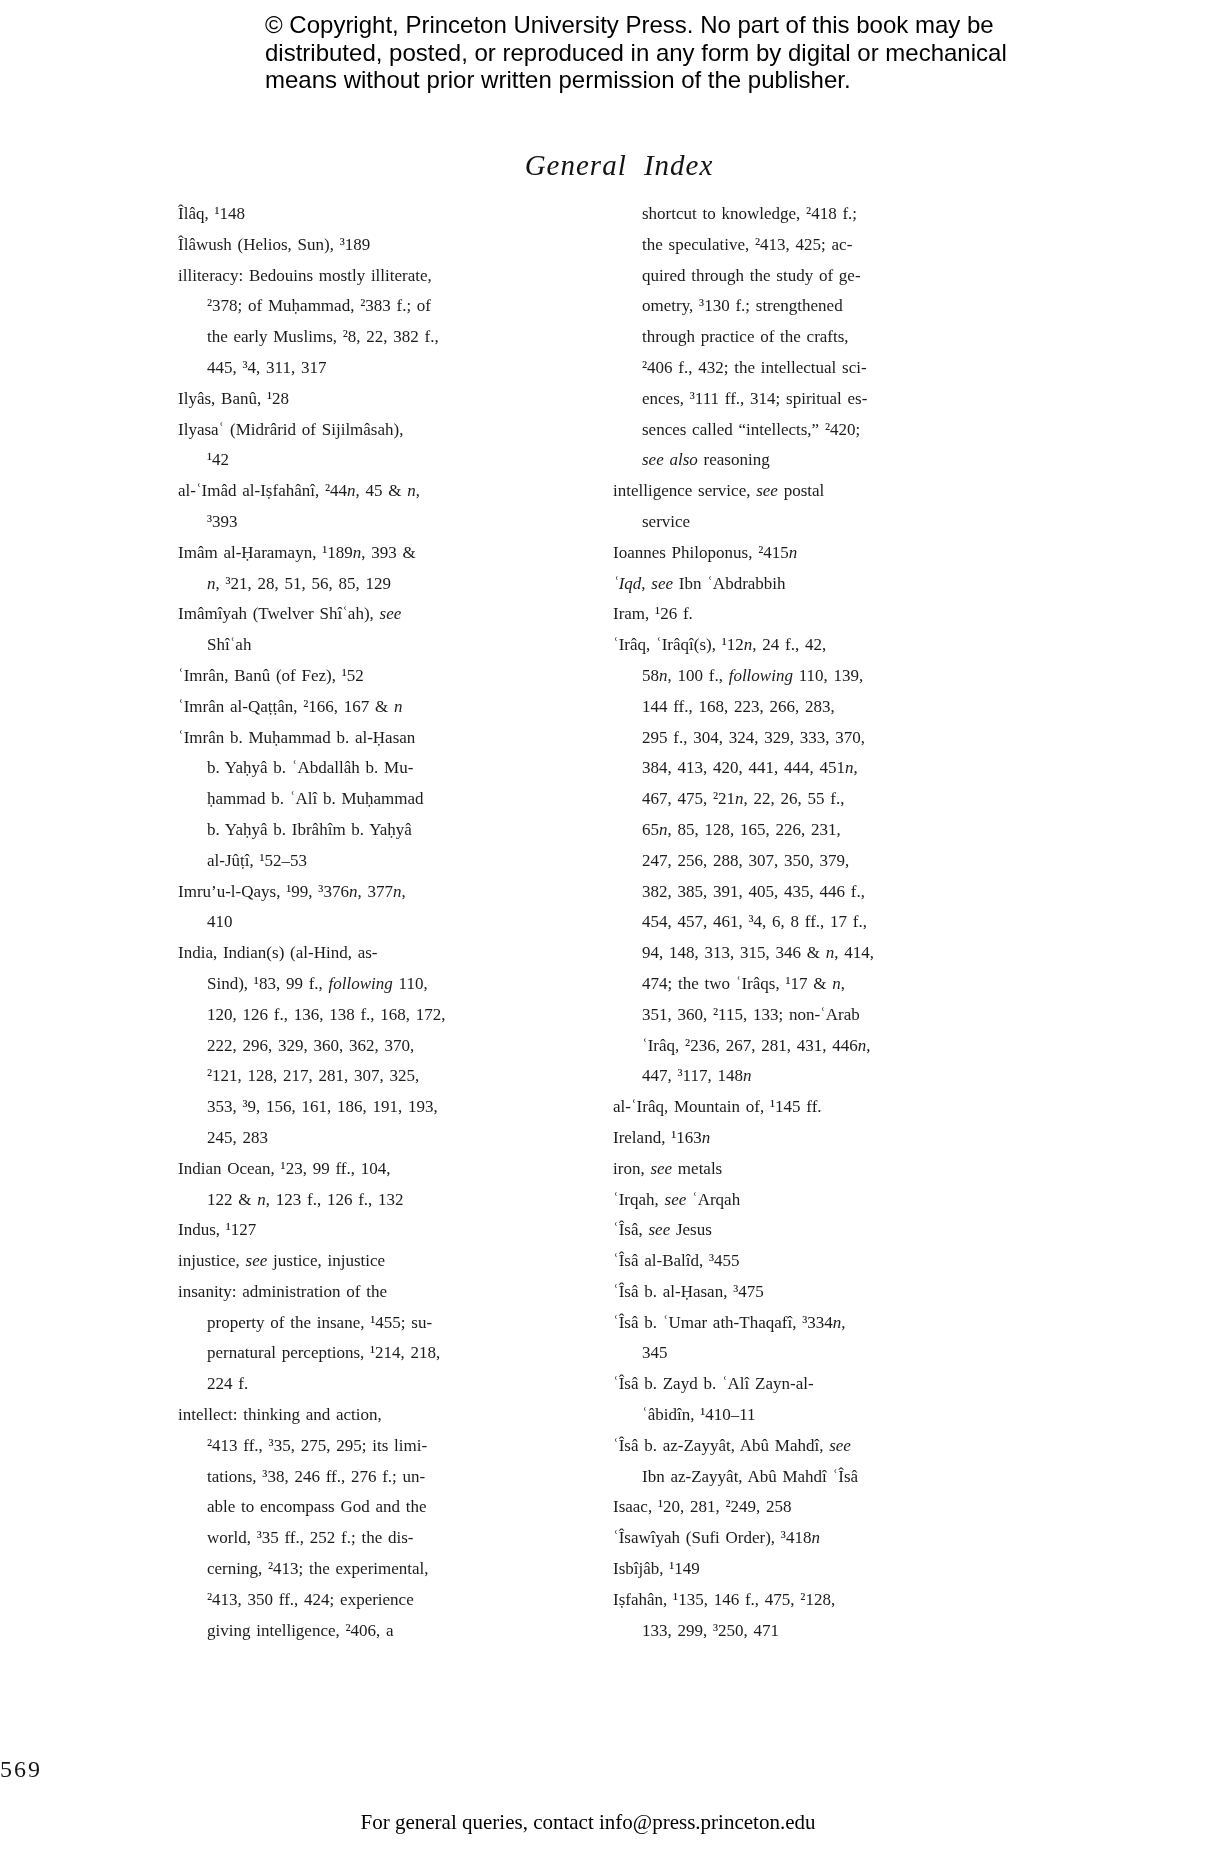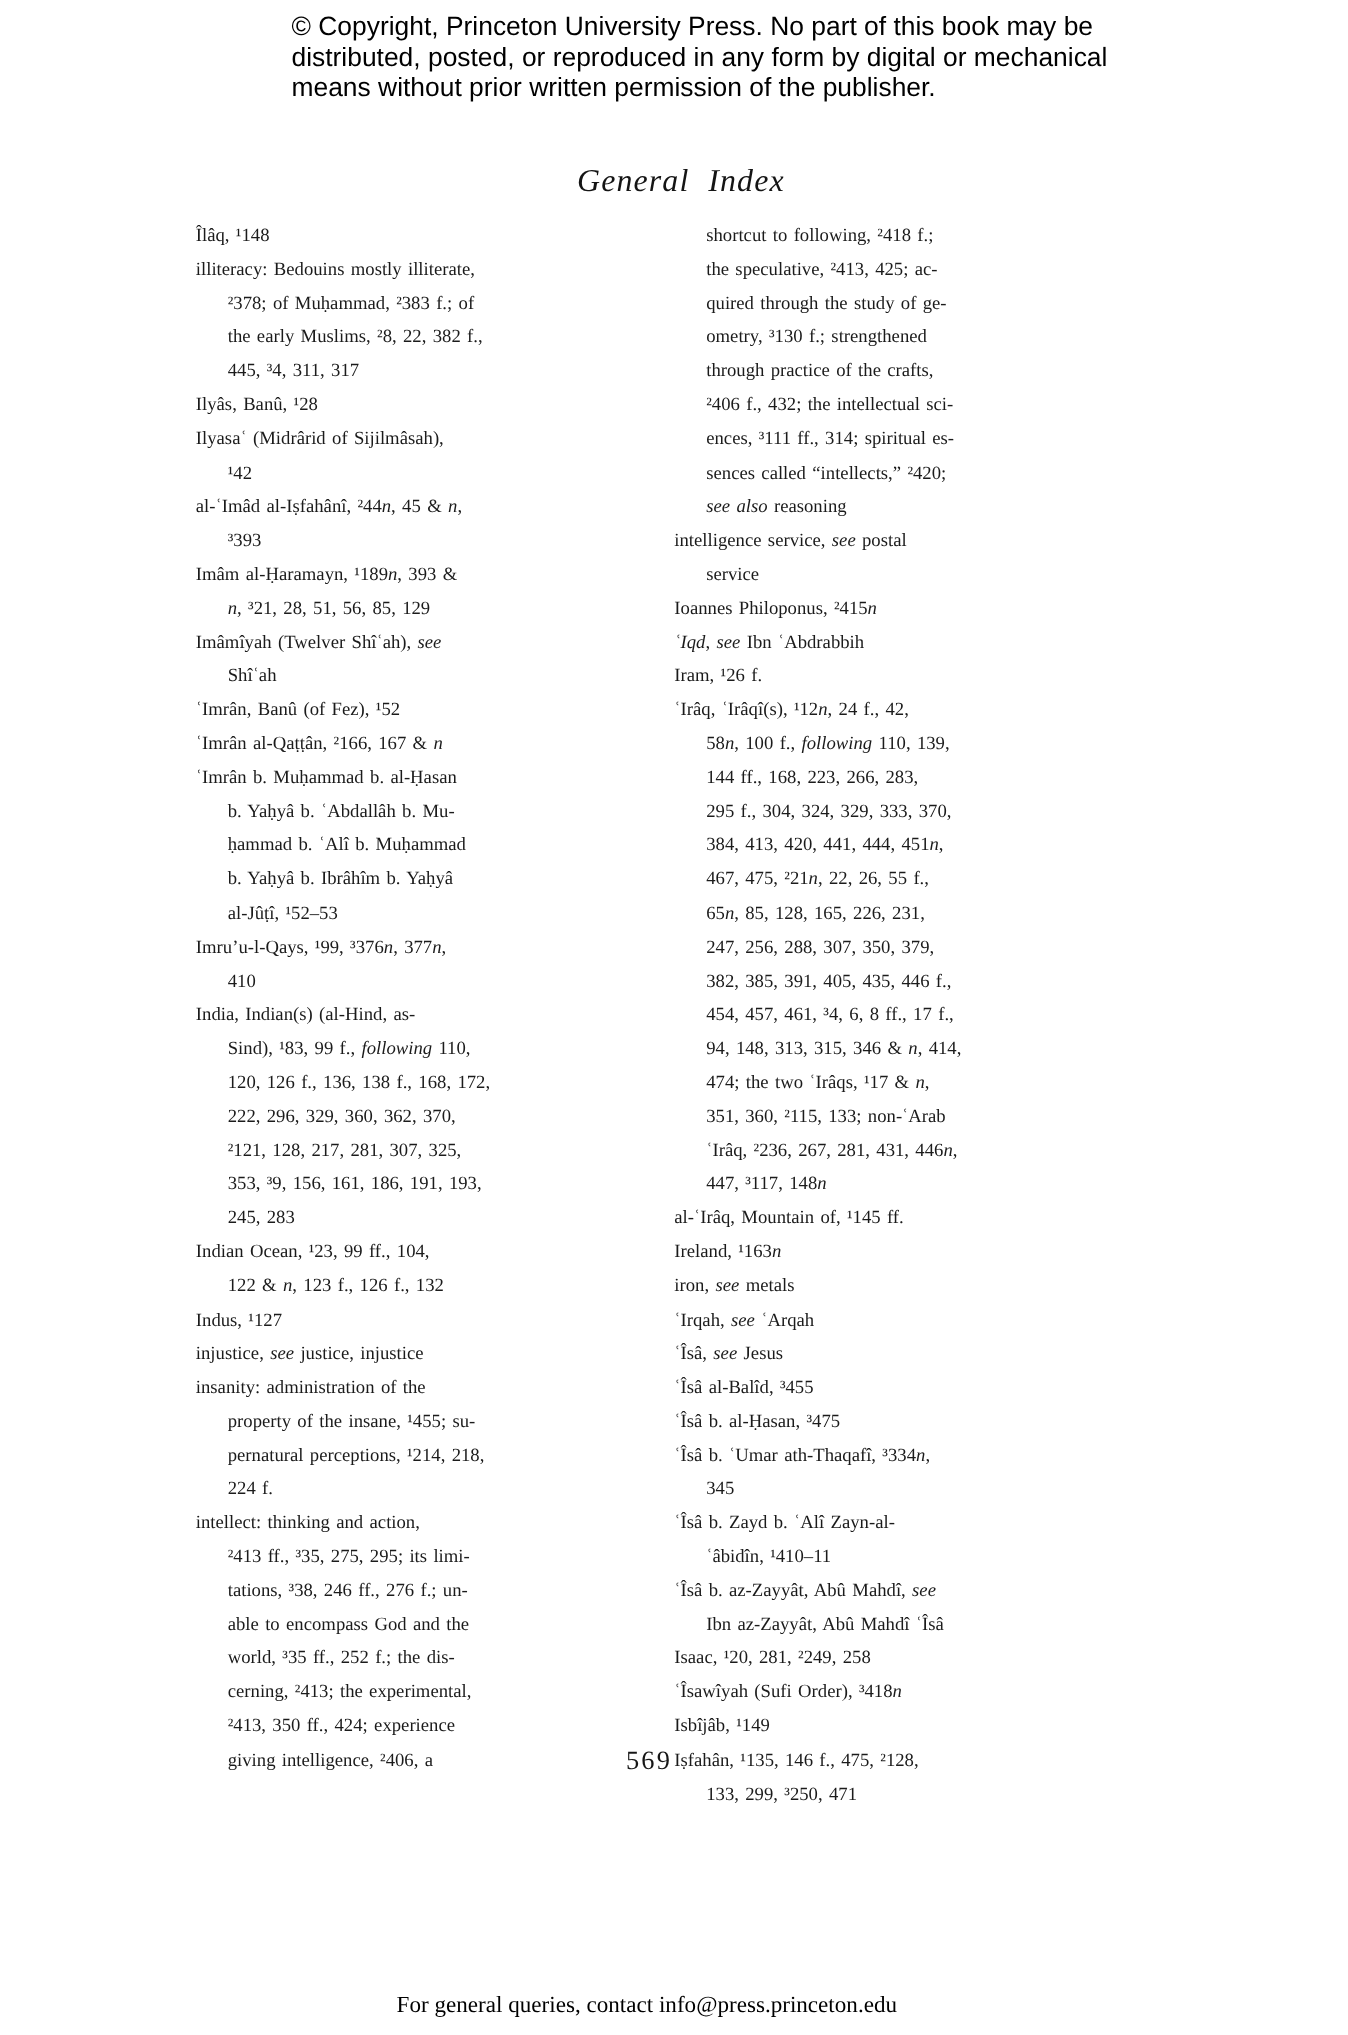--- a/index.html
+++ b/index.html
@@ -43,23 +43,22 @@
     white-space: nowrap;
     word-spacing: 1.5px;
   }
   .col-left  { left: 178px; width: 430px; }
   .col-right { left: 613px; width: 480px; }
   .line { height: 30.8px; }
   .line.indent { padding-left: 29px; }
   .line i { font-style: italic; }
   .page-number {
     position: absolute;
-    top: 1588px; left: 0;
+    top: 1756px; left: 0;
     width: 1180px;
-    text-align: center;
     font-size: 24px;
     letter-spacing: 2px;
     color: #161616;
   }
   .footer {
     position: absolute;
     top: 1810px; left: 0;
     width: 1176px;
     text-align: center;
     font-family: Liberation Serif, serif;
@@ -73,20 +72,21 @@
 <div class="copyright">
   <div>© Copyright, Princeton University Press. No part of this book may be</div>
   <div>distributed, posted, or reproduced in any form by digital or mechanical</div>
   <div>means without prior written permission of the publisher.</div>
 </div>
 
 <h1 class="title">General Index</h1>
 
 <div class="col col-left">
     <div class="line">Îlâq, ¹148</div>
+    <div class="line">Îlâwush (Helios, Sun), ³189</div>
     <div class="line">illiteracy: Bedouins mostly illiterate,</div>
     <div class="line indent">²378; of Muḥammad, ²383 f.; of</div>
     <div class="line indent">the early Muslims, ²8, 22, 382 f.,</div>
     <div class="line indent">445, ³4, 311, 317</div>
     <div class="line">Ilyâs, Banû, ¹28</div>
     <div class="line">Ilyasaʿ (Midrârid of Sijilmâsah),</div>
     <div class="line indent">¹42</div>
     <div class="line">al-ʿImâd al-Iṣfahânî, ²44<i>n</i>, 45 &amp; <i>n</i>,</div>
     <div class="line indent">³393</div>
     <div class="line">Imâm al-Ḥaramayn, ¹189<i>n</i>, 393 &amp;</div>
@@ -120,21 +120,21 @@
     <div class="line">intellect: thinking and action,</div>
     <div class="line indent">²413 ff., ³35, 275, 295; its limi-</div>
     <div class="line indent">tations, ³38, 246 ff., 276 f.; un-</div>
     <div class="line indent">able to encompass God and the</div>
     <div class="line indent">world, ³35 ff., 252 f.; the dis-</div>
     <div class="line indent">cerning, ²413; the experimental,</div>
     <div class="line indent">²413, 350 ff., 424; experience</div>
     <div class="line indent">giving intelligence, ²406, a</div>
   </div>
 <div class="col col-right">
-    <div class="line indent">shortcut to following, ²418 f.;</div>
+    <div class="line indent">shortcut to knowledge, ²418 f.;</div>
     <div class="line indent">the speculative, ²413, 425; ac-</div>
     <div class="line indent">quired through the study of ge-</div>
     <div class="line indent">ometry, ³130 f.; strengthened</div>
     <div class="line indent">through practice of the crafts,</div>
     <div class="line indent">²406 f., 432; the intellectual sci-</div>
     <div class="line indent">ences, ³111 ff., 314; spiritual es-</div>
     <div class="line indent">sences called “intellects,” ²420;</div>
     <div class="line indent"><i>see also</i> reasoning</div>
     <div class="line">intelligence service, <i>see</i> postal</div>
     <div class="line indent">service</div>

